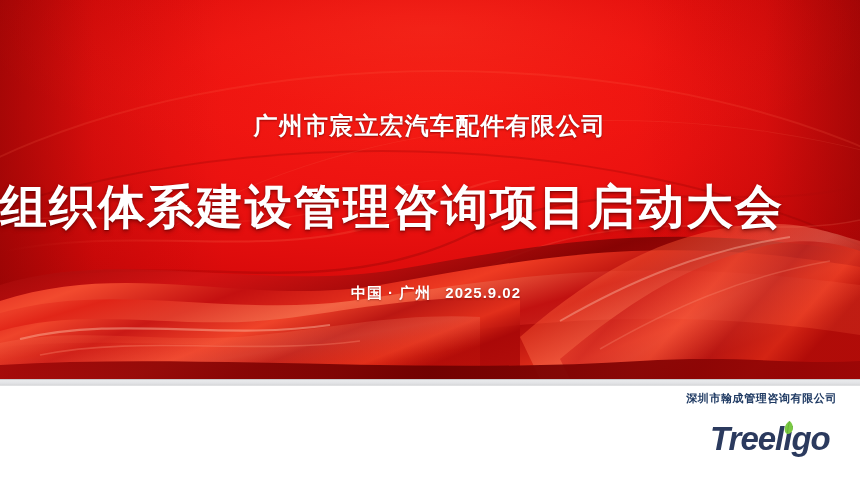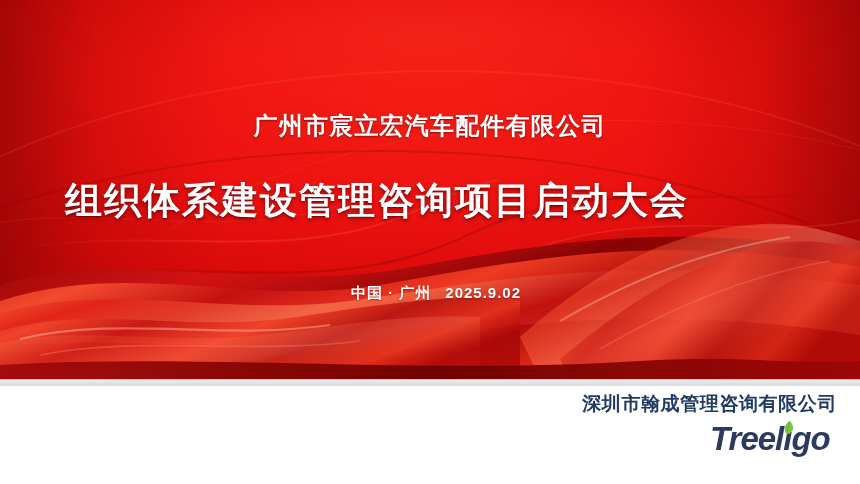--- a/index.html
+++ b/index.html
@@ -135,21 +135,21 @@
       0 1px 2px rgba(90,0,0,0.55),
       0 0 1px rgba(120,0,0,0.5);
     white-space: nowrap;
   }
 
   .main-title {
     position: absolute;
     left: 0;
     top: 176px;
     width: 754px;
-    font-size: 37px;
+    font-size: 47px;
     font-weight: bold;
     letter-spacing: 2px;
     color: #ffffff;
     text-shadow:
       0 2px 4px rgba(85,0,0,0.60),
       0 1px 1px rgba(110,0,0,0.55);
     white-space: nowrap;
   }
 
   .date-line {
@@ -187,21 +187,21 @@
     top: 386px;
     width: 860px;
     height: 98px;
     background: #ffffff;
   }
 
   .footer-company {
     position: absolute;
     right: 23px;
     top: 5px;
-    font-size: 19px;
+    font-size: 11px;
     font-weight: bold;
     letter-spacing: 0.6px;
     color: #1f3a63;
     white-space: nowrap;
   }
 
   .logo-row {
     position: absolute;
     right: 22px;
     top: 32px;

